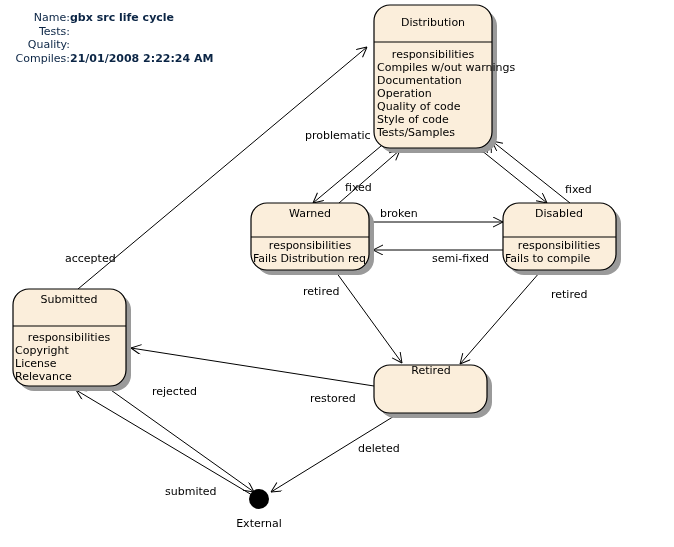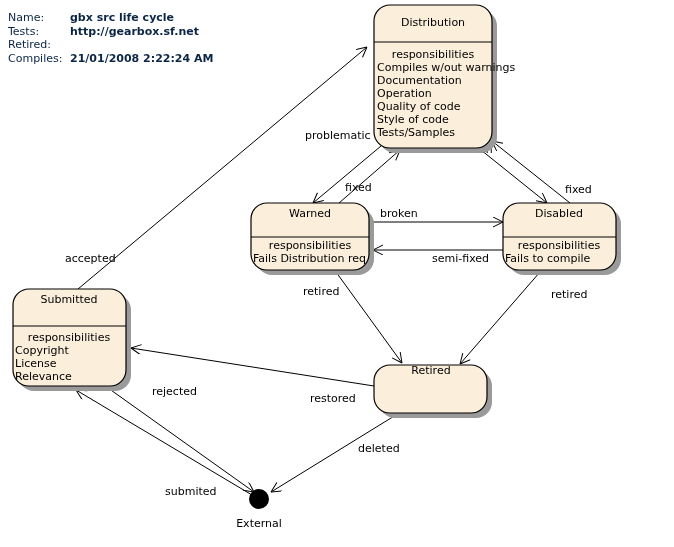--- a/index.html
+++ b/index.html
@@ -10,21 +10,21 @@
   }
   #canvas{position:absolute;left:0;top:0;width:674px;height:547px;}
 
   
   .meta{
     position:absolute;left:8px;top:11px;
     font-family:"DejaVu Sans","Liberation Sans",sans-serif;
     font-size:11px;line-height:13.6px;color:#0b2545;
   }
   .meta-row{display:flex;}
-  .meta-key{width:62px;flex:0 0 62px;}
+  .meta-key{width:62px;flex:0 0 62px;text-align:right;}
   .meta-val{white-space:nowrap;font-weight:bold;}
 
   
   .node-title{
     font-size:11px;text-anchor:middle;fill:#000;
     font-family:"DejaVu Sans","Liberation Sans",sans-serif;
   }
   .node-resp{
     font-size:11px;text-anchor:middle;fill:#000;
     font-family:"DejaVu Sans","Liberation Sans",sans-serif;
@@ -49,24 +49,23 @@
 </head>
 <body>
 
 <div class="meta">
   <div class="meta-row">
     <span class="meta-key">Name:</span>
     <span class="meta-val">gbx src life cycle</span>
   </div>
   <div class="meta-row">
     <span class="meta-key">Tests:</span>
-    <span class="meta-val">http://gearbox.sf.net</span>
-  </div>
-  <div class="meta-row">
-    <span class="meta-key">Retired:</span>
+  </div>
+  <div class="meta-row">
+    <span class="meta-key">Quality:</span>
   </div>
   <div class="meta-row">
     <span class="meta-key">Compiles:</span>
     <span class="meta-val">21/01/2008 2:22:24 AM</span>
   </div>
 </div>
 
 <svg id="canvas" viewBox="0 0 674 547">
 
   <defs>

